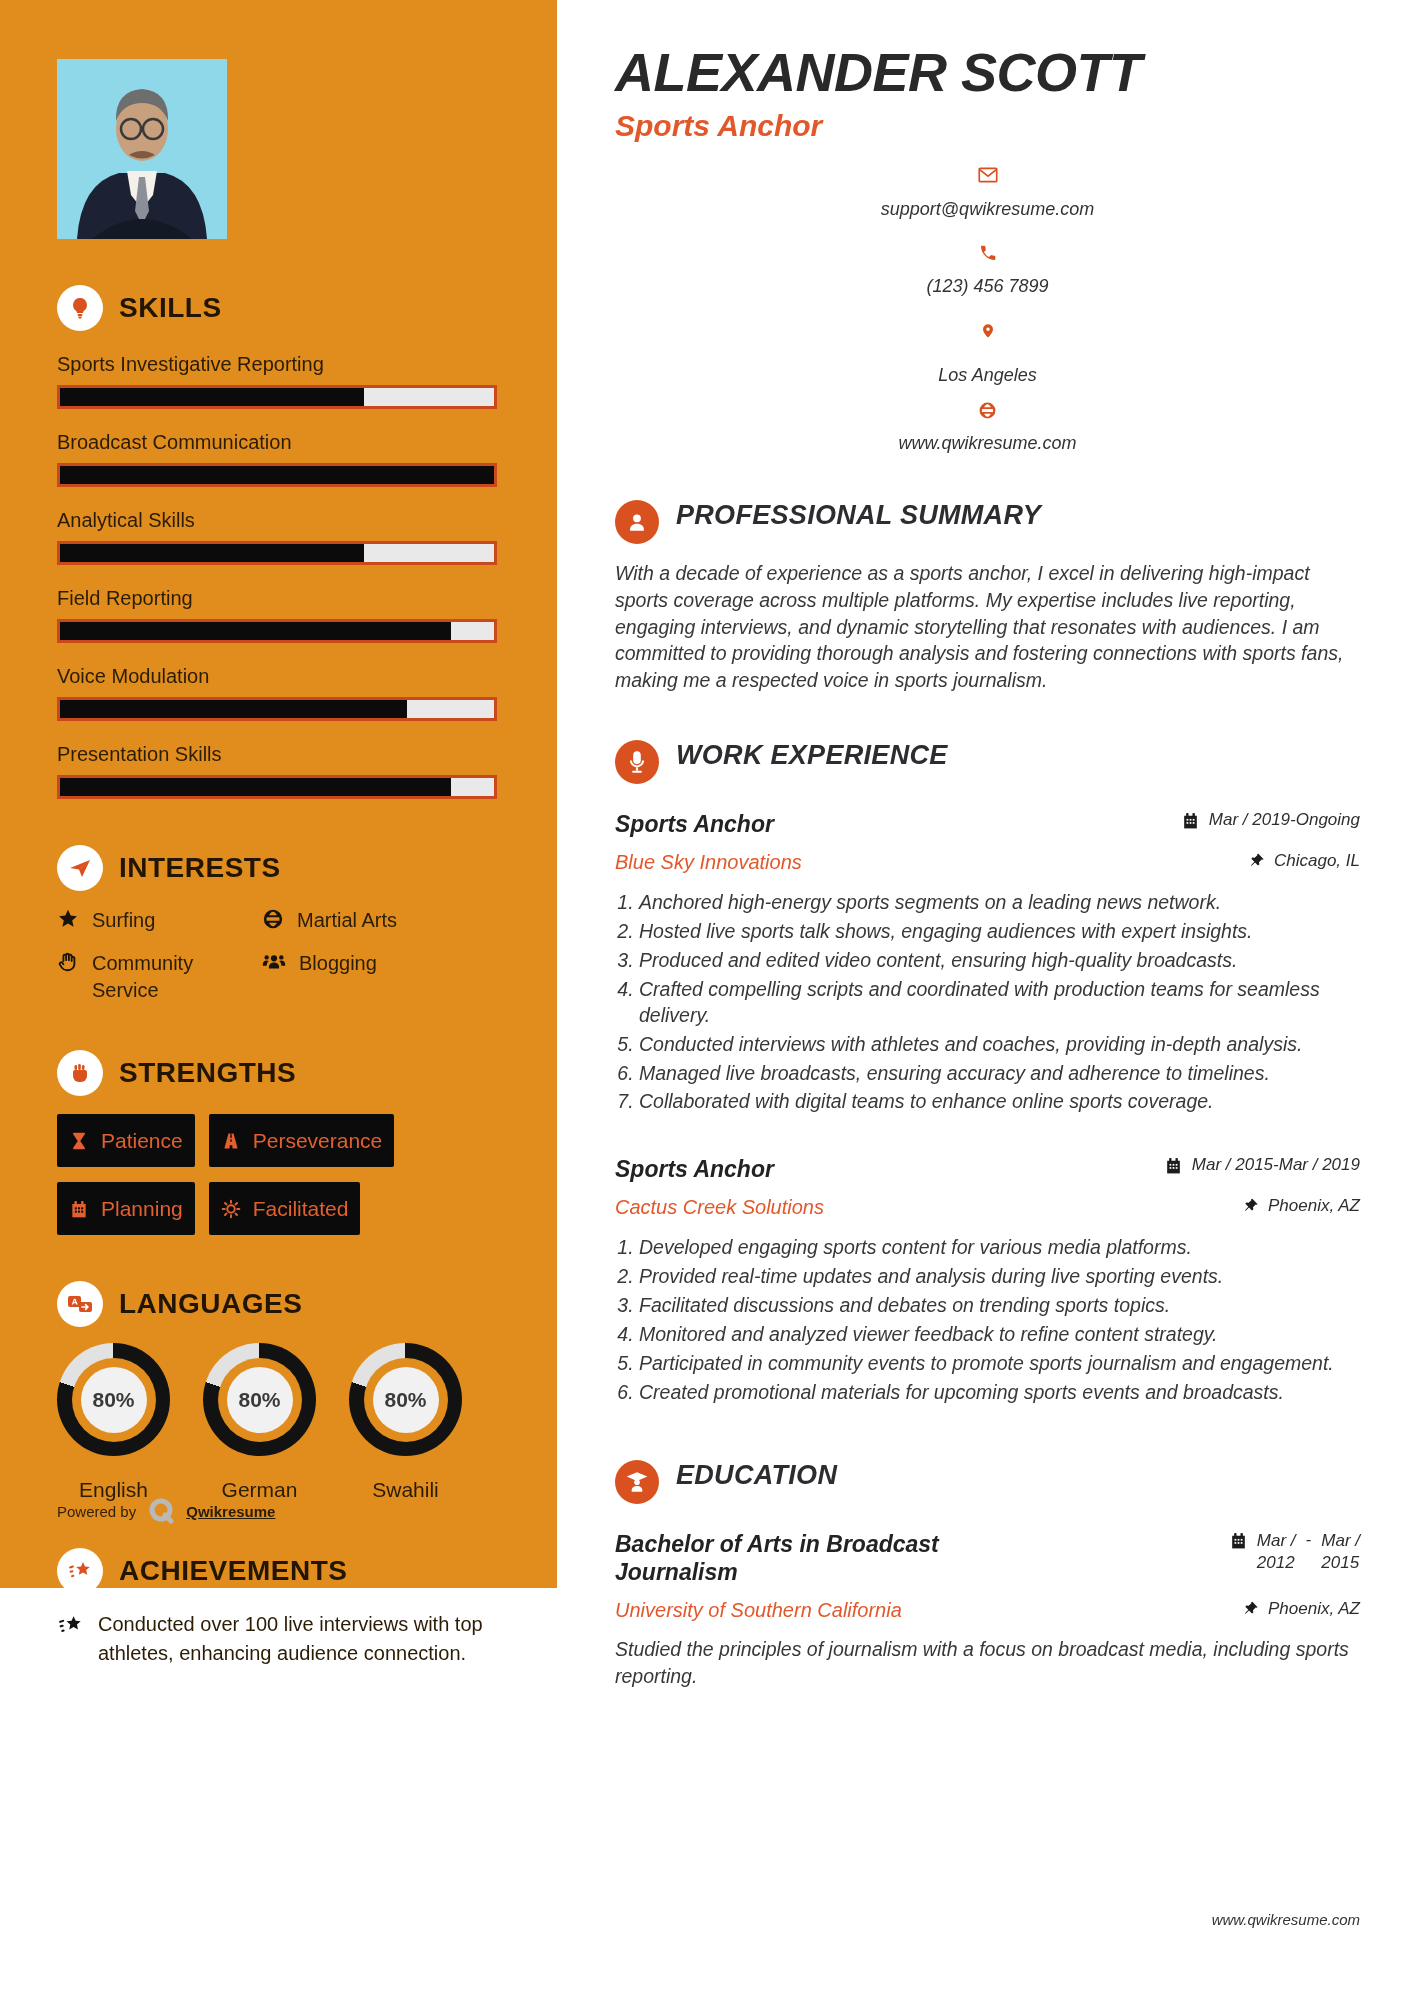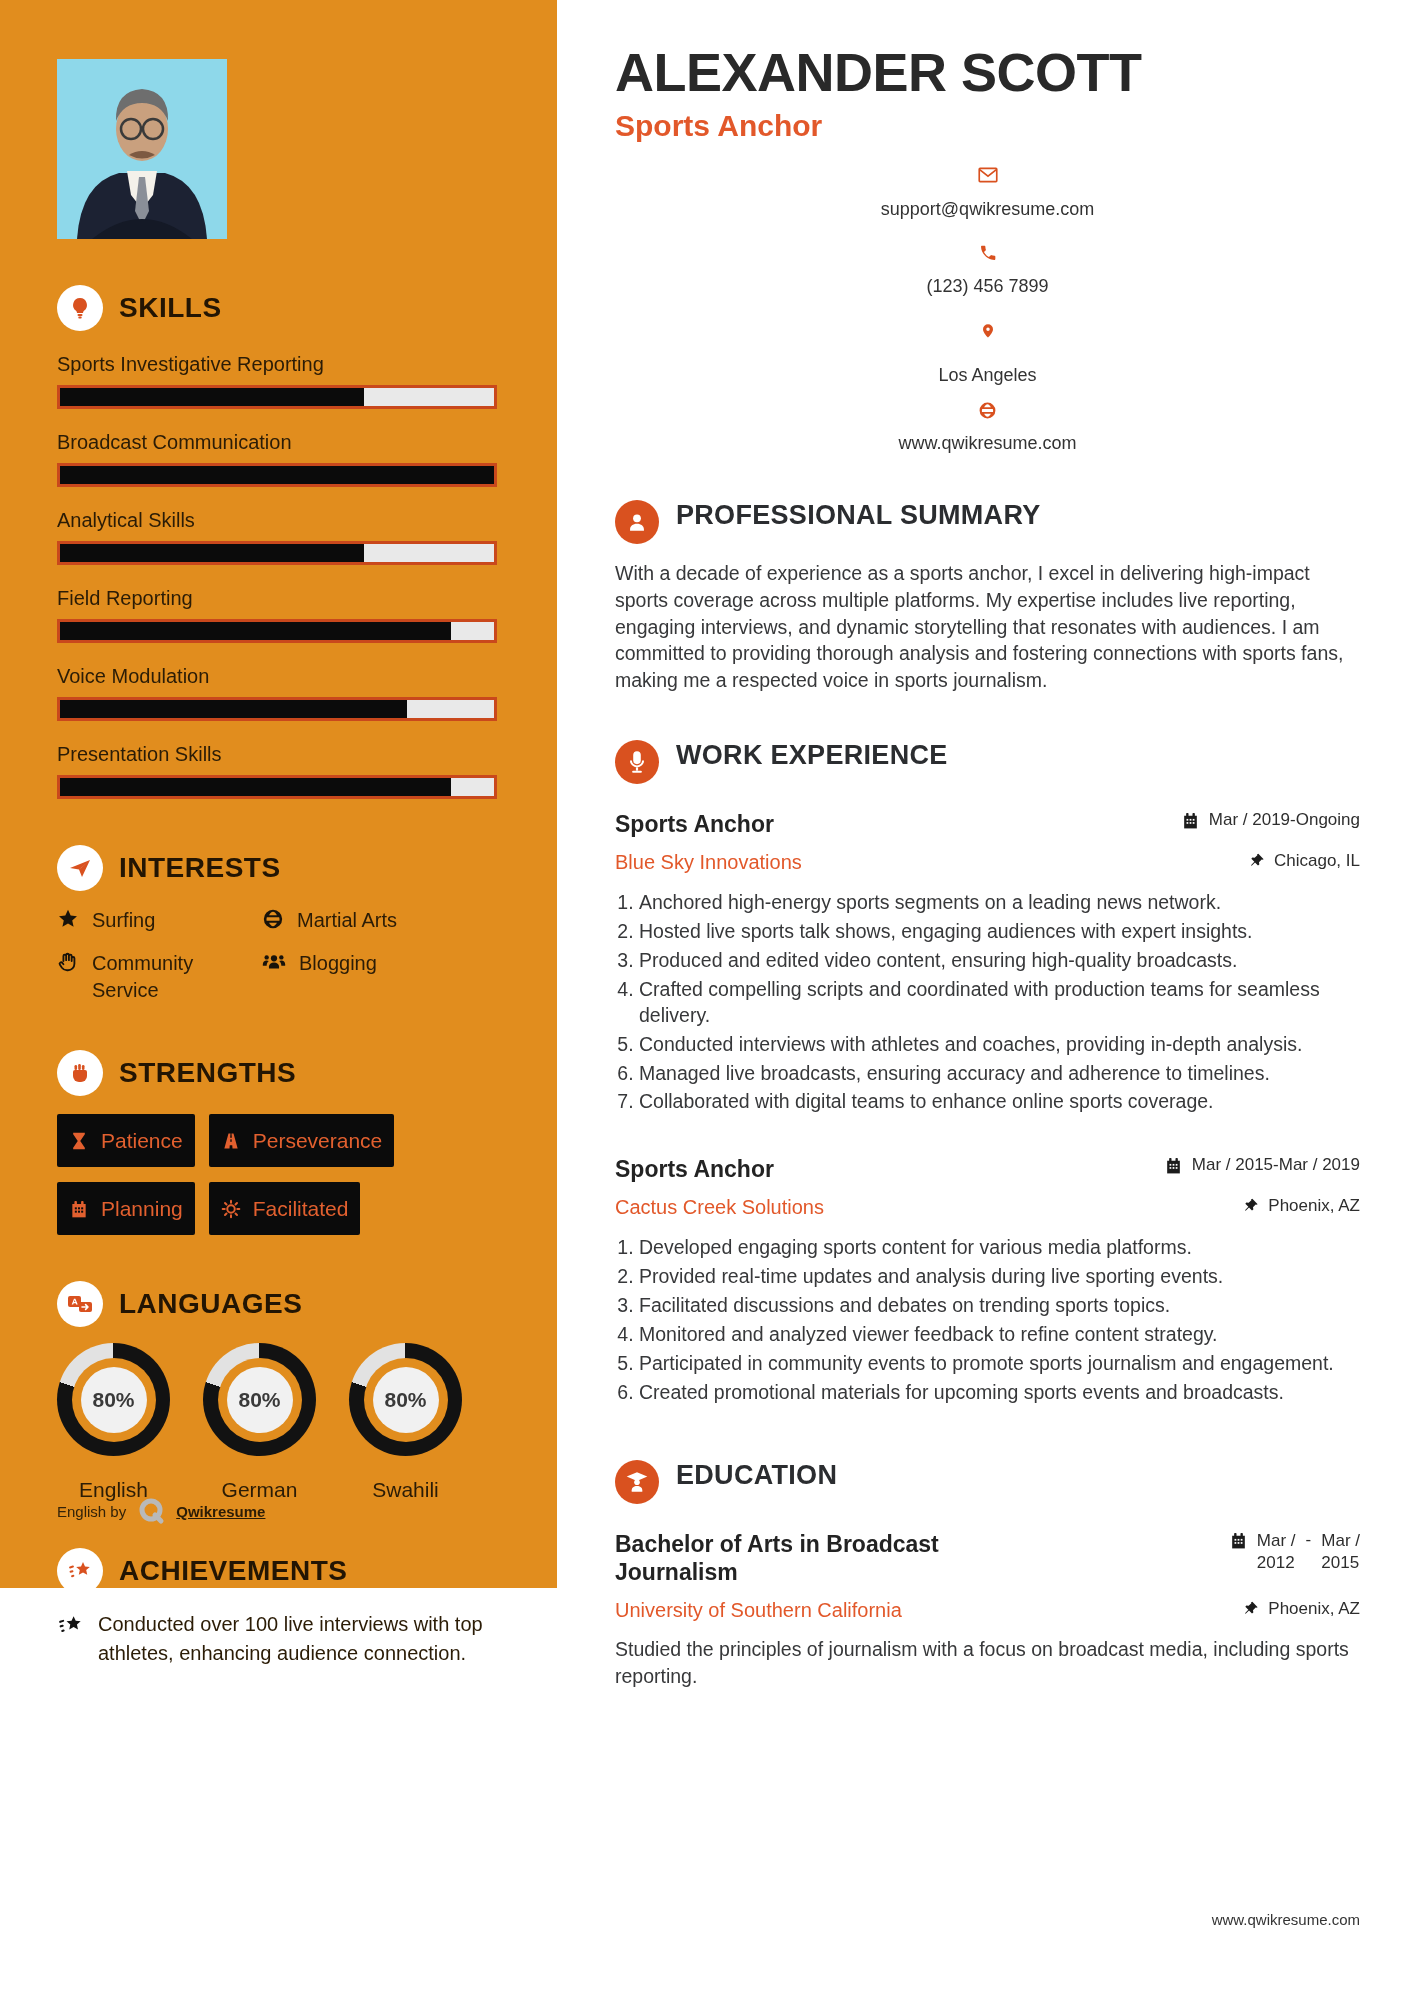--- a/index.html
+++ b/index.html
@@ -74,21 +74,21 @@
   .side-footer {
     position:absolute; left:57px; bottom:62px; display:flex; align-items:center; gap:10px;
     font-size:15px; color:#332208;
   }
   .qlogo { color:#b9b9b9; }
   .brand-link { color:#2b1c06; text-decoration:underline; font-weight:700; }
 
   
   .main {
     position:absolute; left:557px; top:0; width:850px; height:1990px;
-    background:#ffffff; padding:44px 47px 0 58px;
+    background:#ffffff; padding:44px 47px 0 58px;font-style:italic;
   }
   .name { font-size:54px; font-weight:800; color:#292929; letter-spacing:-.5px; line-height:1.05; }
   .job-title-top { margin-top:8px; font-size:30px; font-weight:700; color:#E2582A; }
   .contact-row { display:flex; align-items:center; margin-top:24px; gap:12px; font-size:18px; color:#333;flex-direction:column; }
   .contact-row + .contact-row { margin-top:15px; }
   .contact-row .ico { color:#D9511F; flex:0 0 20px; display:flex; }
   .contact-gap { width:20px; }
   .sec { margin-top:46px; }
   .sec-head { display:flex; align-items:flex-start; gap:17px; }
   .sec-head .badge {
@@ -363,21 +363,21 @@
               <rect x="2" y="8" width="5" height="2" rx="1" transform="rotate(-18 4.5 9)"></rect>
               <rect x="2.5" y="12.5" width="4" height="2" rx="1" transform="rotate(-18 4.5 13.5)"></rect>
               <rect x="4" y="17" width="3.4" height="2" rx="1" transform="rotate(-18 5.7 18)"></rect>
             </svg>
           </span>
         <span>Conducted over 100 live interviews with top athletes, enhancing audience connection.</span>
       </div>
     </section>
 
     <div class="side-footer">
-      <span>English by</span>
+      <span>Powered by</span>
       <span class="qlogo">
         <svg width="30" height="30" viewBox="0 0 30 30" fill="none" stroke="currentColor" stroke-width="5">
             <circle cx="15" cy="14" r="9"></circle>
             <line x1="19" y1="19" x2="25" y2="25" stroke-linecap="round"></line>
           </svg>
       </span>
       <a class="brand-link">Qwikresume</a>
     </div>
   </aside>
 

